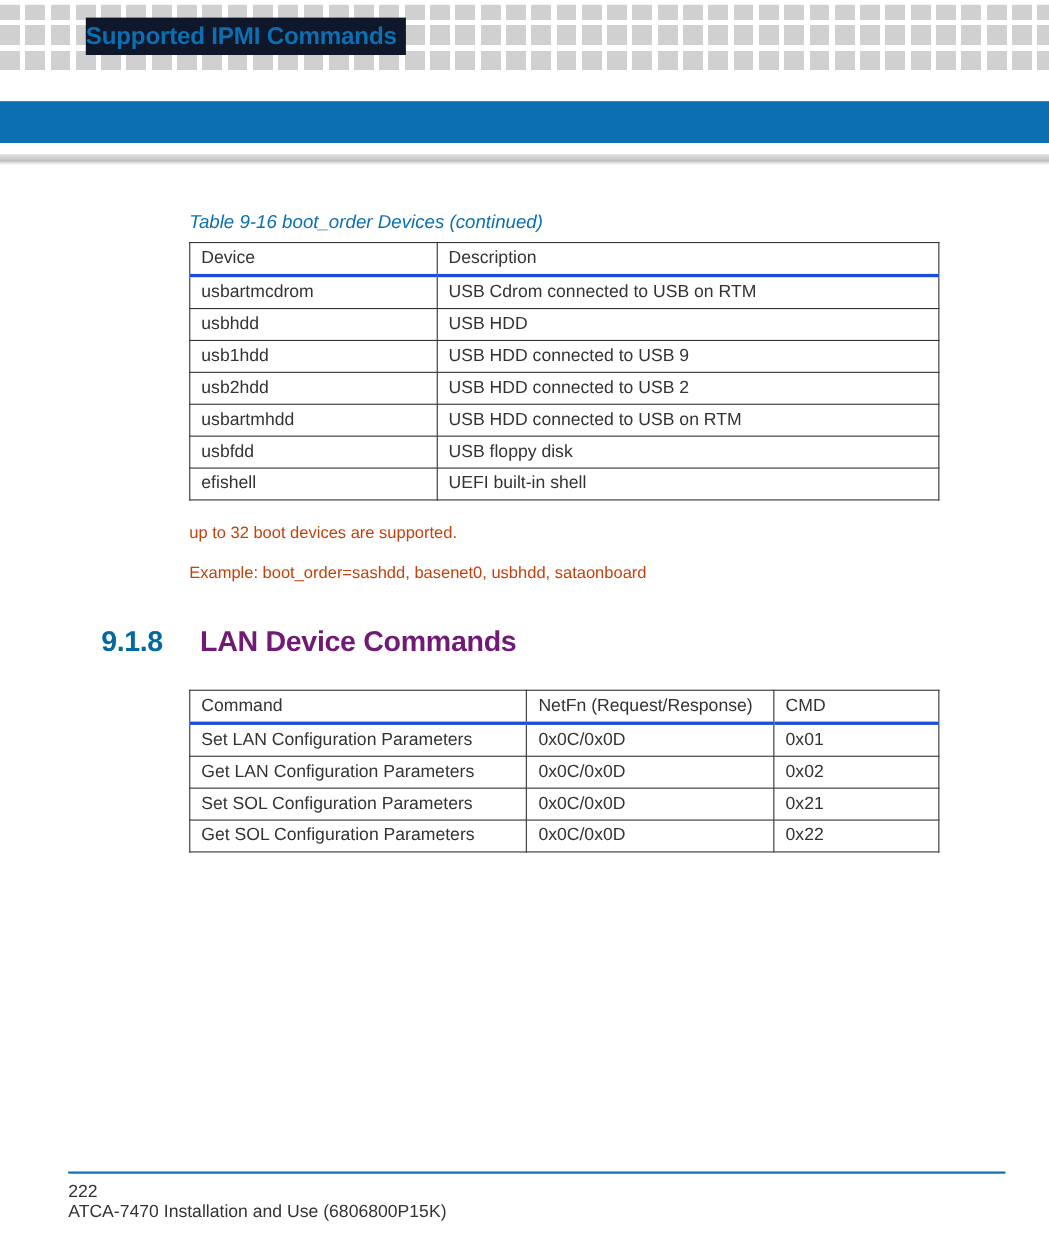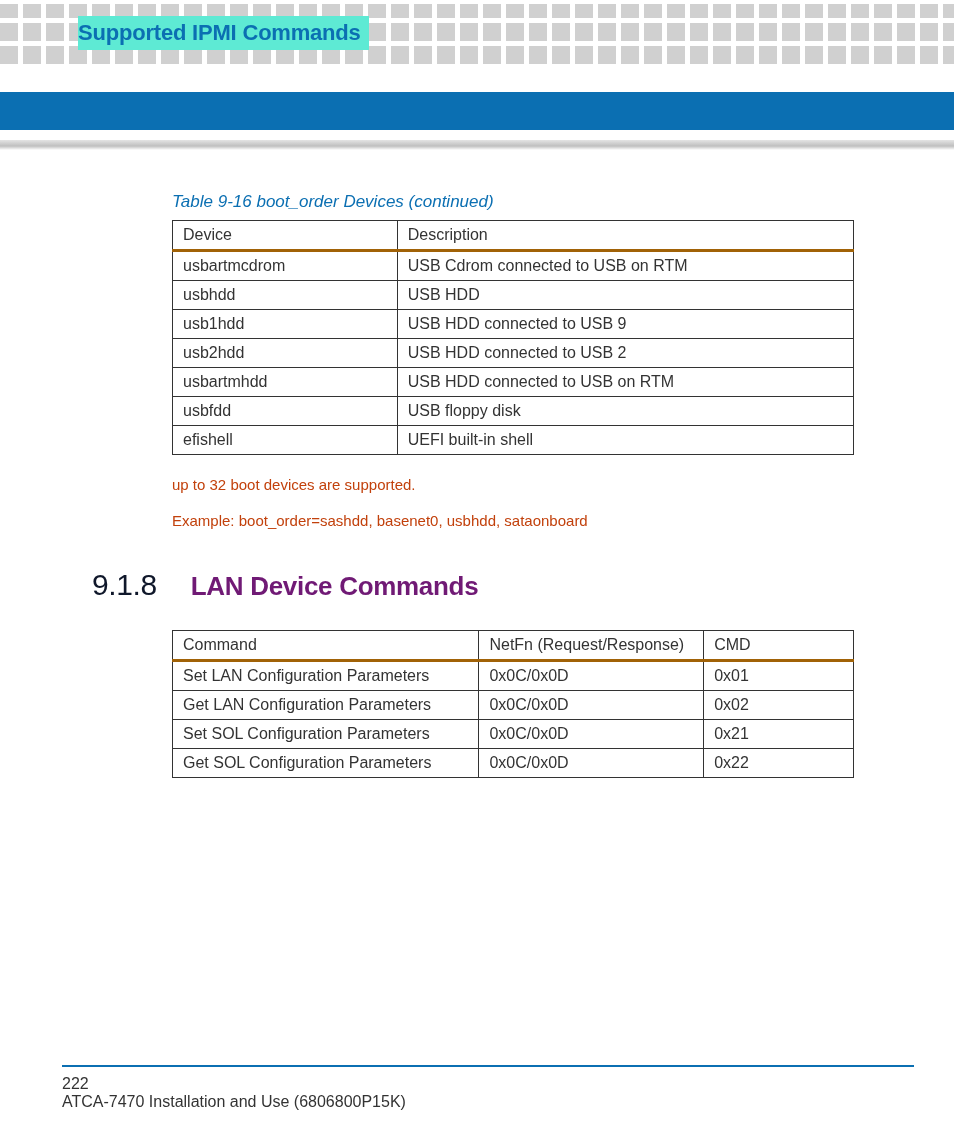--- a/index.html
+++ b/index.html
@@ -25,21 +25,21 @@
   }
   .header {
     position: absolute;
     top: 16px; left: 0; right: 0;
     padding-left: 78px;
   }
   .header-title {
     font-size: 22px;
     font-weight: 700;
     color: #0b6fb2;
-    background: #5eead4;
+    background: #0f172a;
     display: inline-block;
     padding: 4px 8px 4px 0;
     letter-spacing: -0.2px;
   }
   .blue-bar {
     position: absolute;
     top: 92px; left: 0; right: 0;
     height: 38px;
     background: #0b6fb2;
   }
@@ -67,43 +67,43 @@
     margin-bottom: 20px;
   }
   td, th {
     border: 1px solid #333;
     padding: 5px 10px;
     text-align: left;
     font-weight: 400;
   }
   tr.header-row td {
     border-top: 1px solid #333;
-    border-bottom: 3px solid #a16207;
+    border-bottom: 3px solid #1d4ed8;
   }
   .table1 td:first-child { width: 33%; }
   .table1 td:last-child  { width: 67%; }
   .table2 td:nth-child(1) { width: 45%; }
   .table2 td:nth-child(2) { width: 33%; }
   .table2 td:nth-child(3) { width: 22%; }
   .body-para {
     font-size: 15px;
     color: #c2410c;
     margin: 16px 0;
     line-height: 1.35;
   }
   .section-head {
     display: flex;
     align-items: baseline;
     gap: 34px;
     margin: 36px 0 28px -80px;
   }
   .section-num {
-    color: #0f172a;
-    font-size: 30px;
-    font-weight: 400;
+    color: #0369a1;
+    font-size: 26px;
+    font-weight: 700;
     letter-spacing: -0.4px;
   }
   .section-title {
     color: #701a75;
     font-size: 26px;
     font-weight: 700;
     letter-spacing: -0.3px;
   }
   .footer {
     position: absolute;

